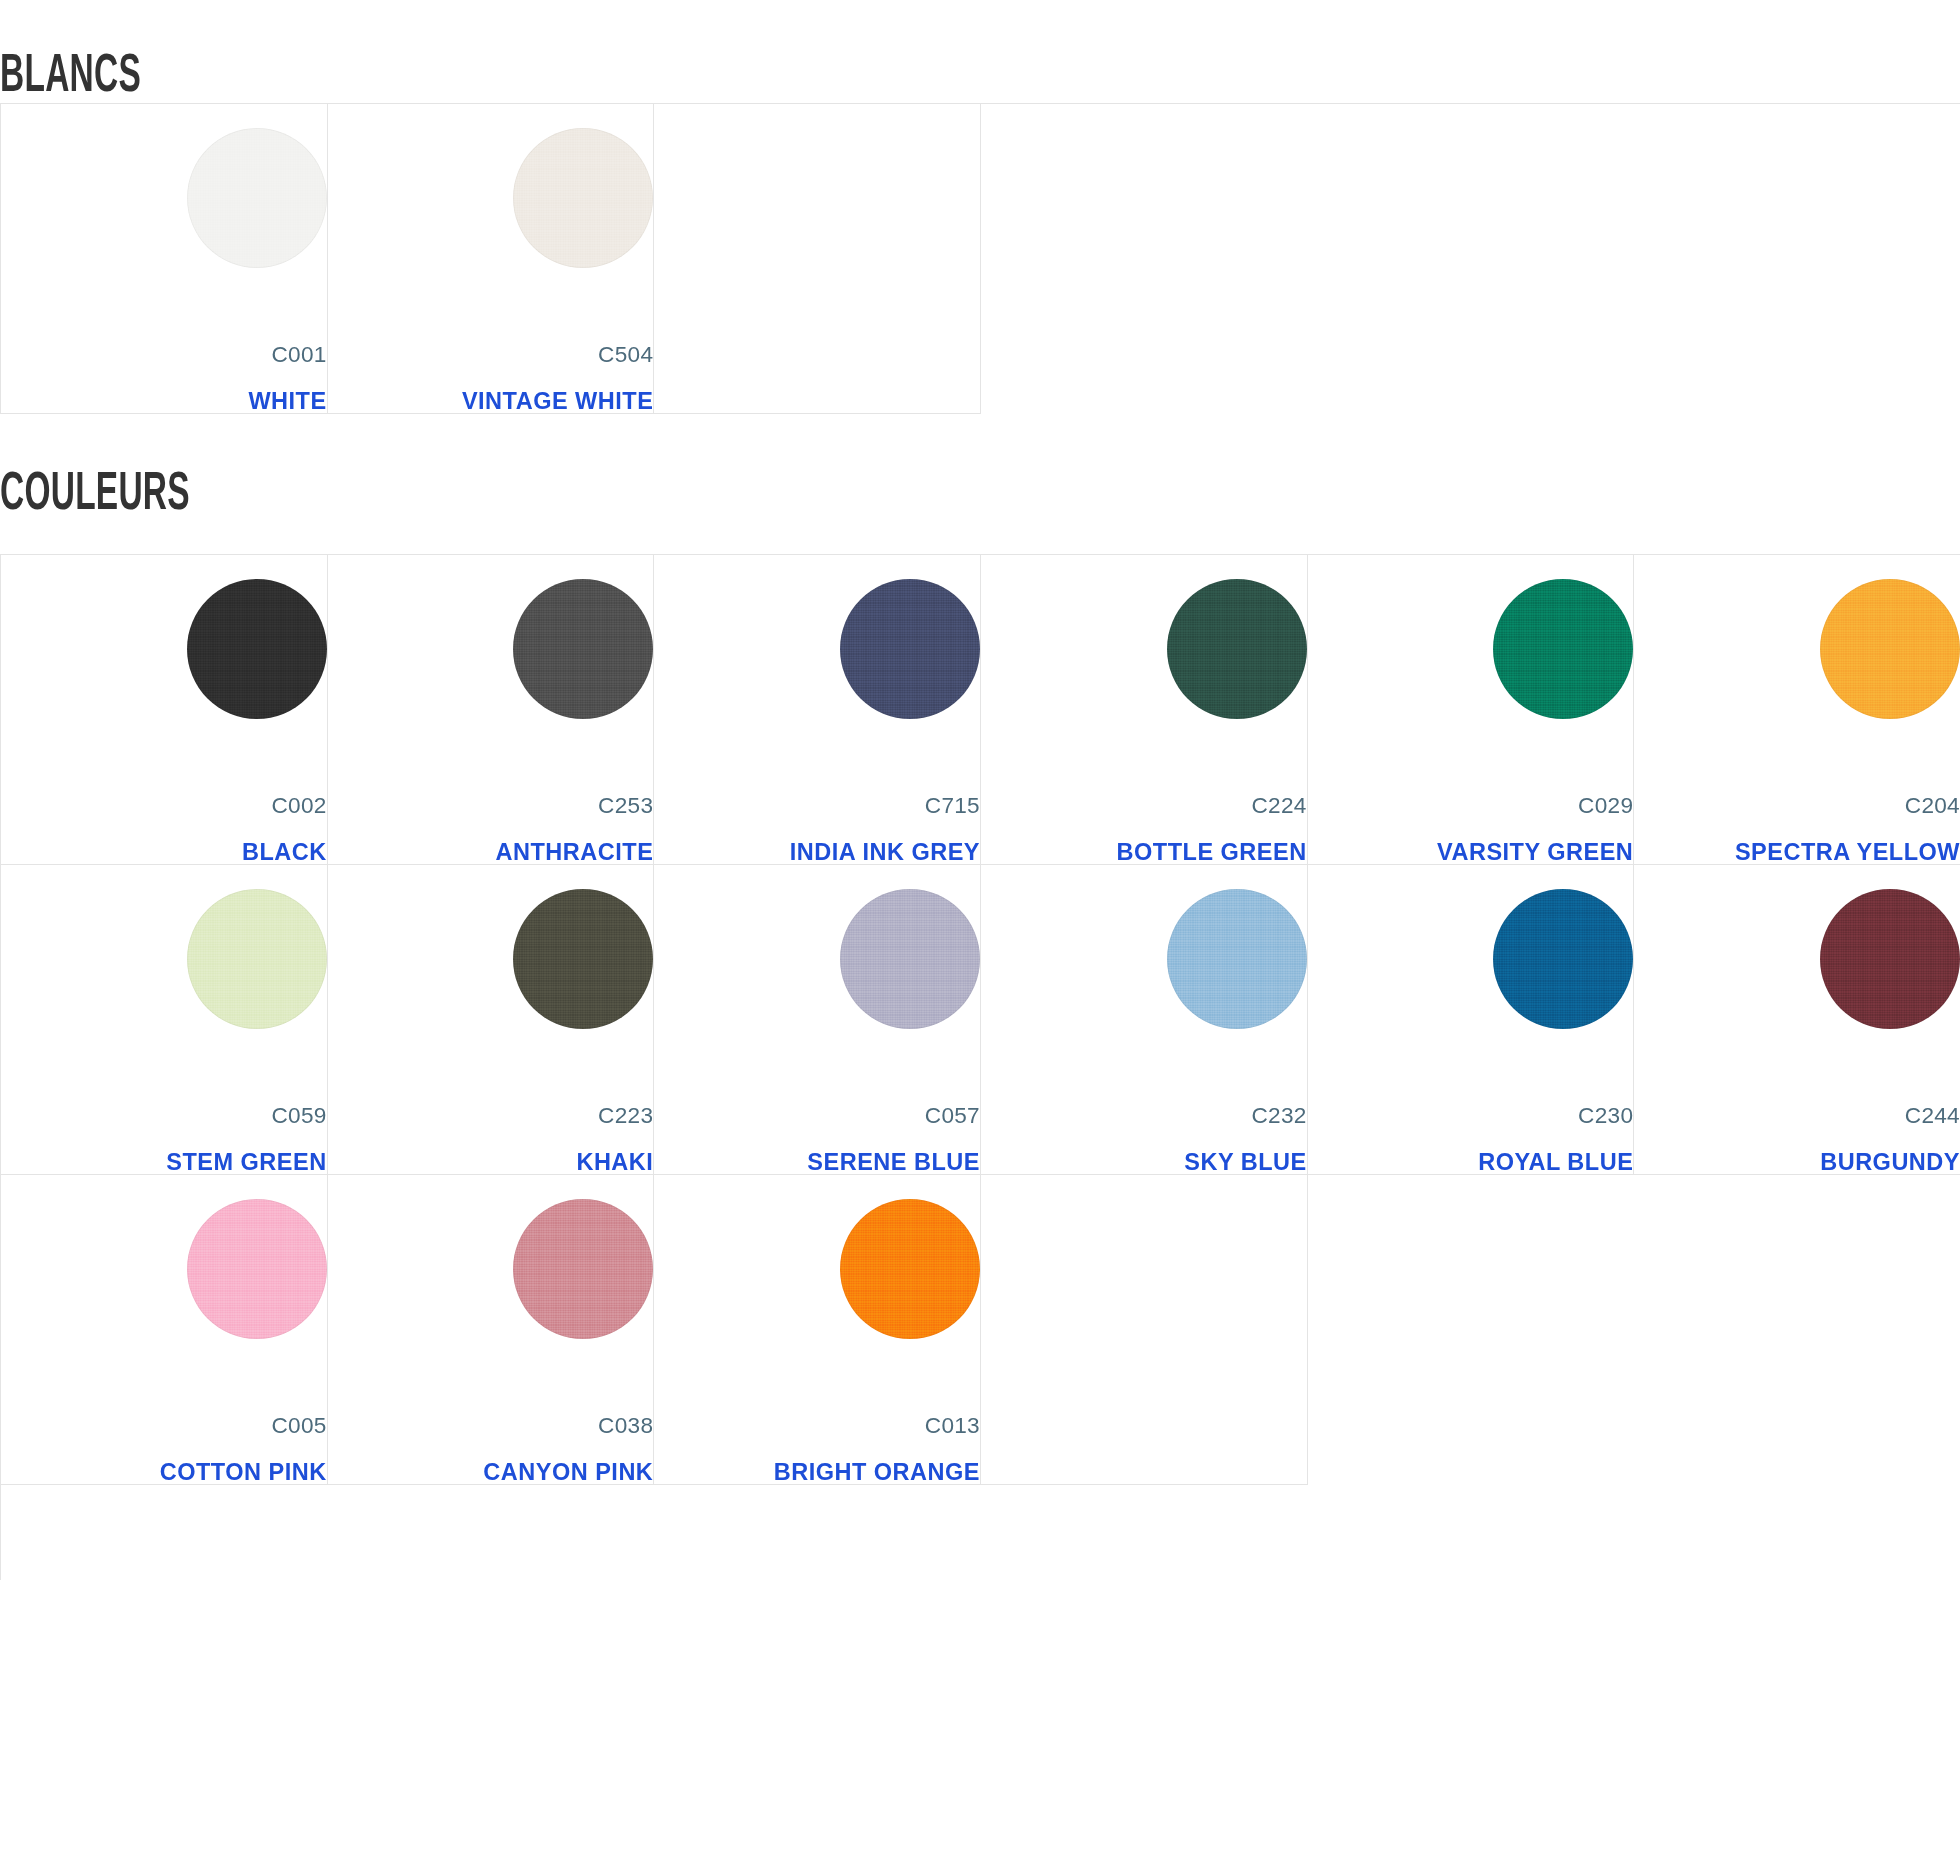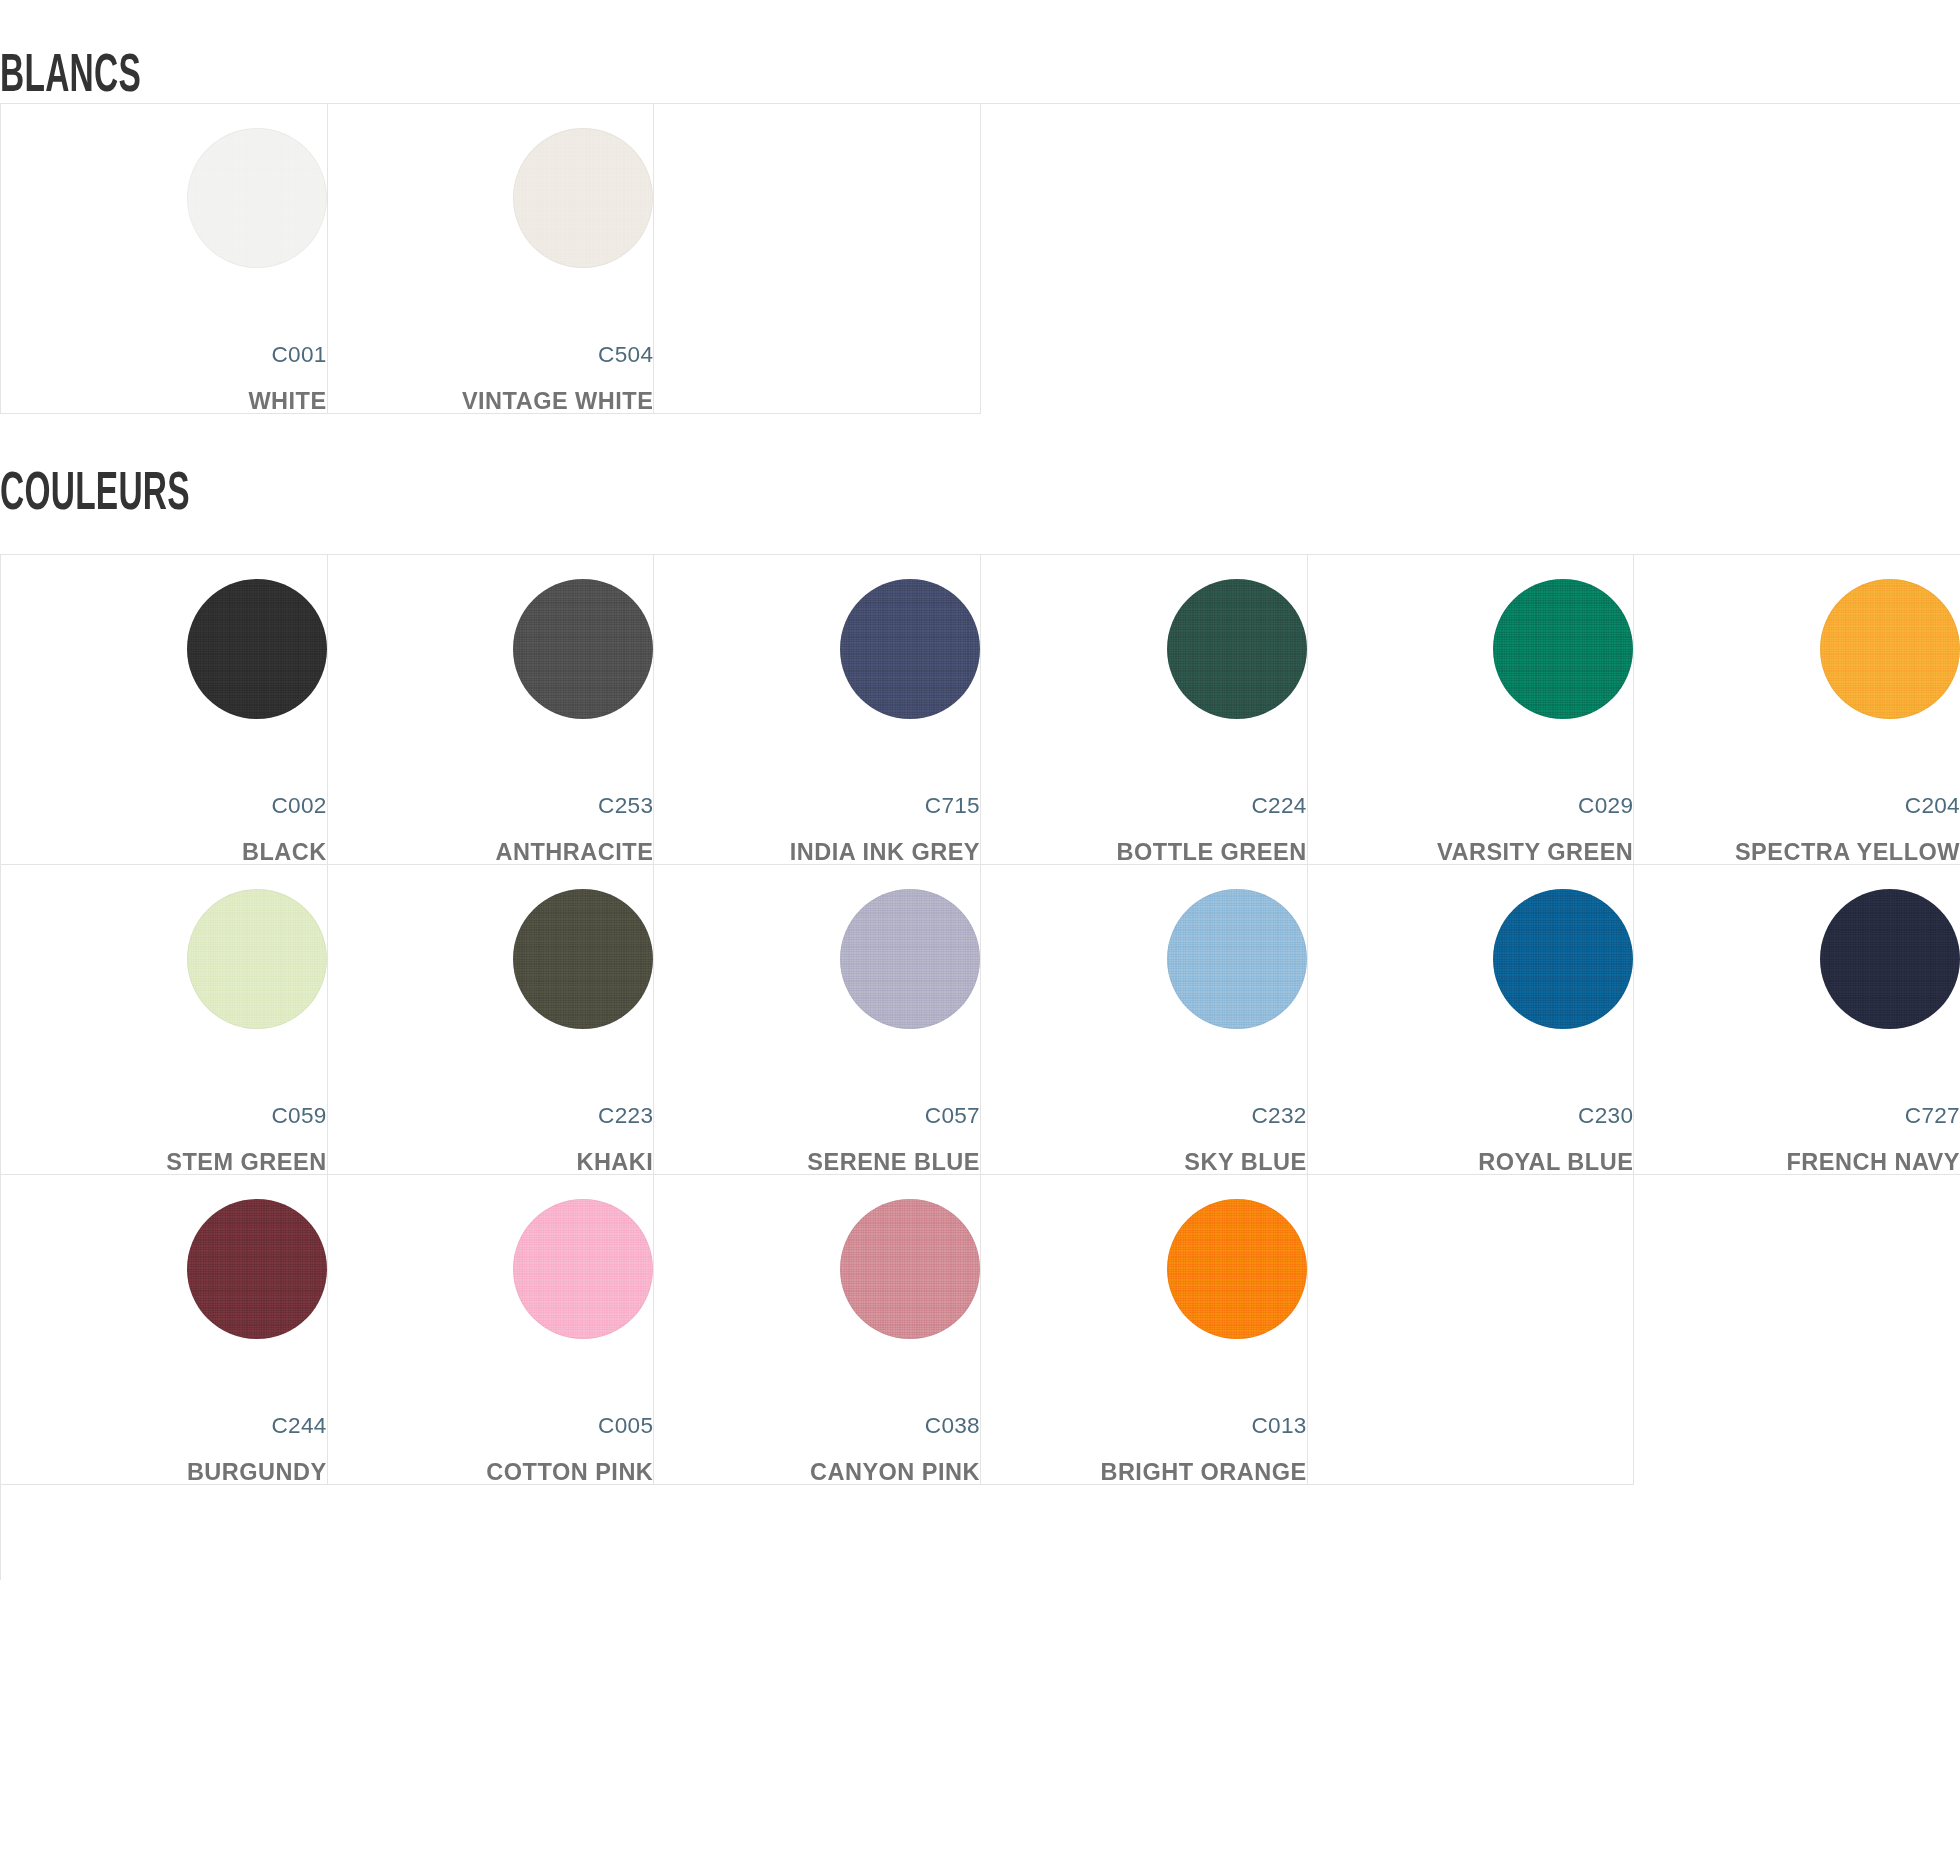--- a/index.html
+++ b/index.html
@@ -92,21 +92,21 @@
     color: #4d6b7c;
     letter-spacing: 0.3px;
     margin-top: 76px;
     line-height: 1;
   }
 
   .name {
     font-family: "Liberation Sans Narrow", "Liberation Sans", sans-serif;
     font-weight: 700;
     font-size: 23.5px;
-    color: #737373;
+    color: #1d4ed8;
     letter-spacing: 0.5px;
     text-transform: uppercase;
     margin-top: 23.5px;
     line-height: 1;
     text-align: center;
     white-space: nowrap;
   }
 </style>
 </head>
 <body>
@@ -185,25 +185,20 @@
           <div class="swatch ring" style="background: rgb(146, 188, 219);"></div>
           <div class="code">C232</div>
           <div class="name">SKY BLUE</div>
         </div>
         <div class="cell">
           <div class="swatch ring" style="background: rgb(11, 94, 145);"></div>
           <div class="code">C230</div>
           <div class="name">ROYAL BLUE</div>
         </div>
         <div class="cell">
-          <div class="swatch ring" style="background: rgb(38, 42, 62);"></div>
-          <div class="code">C727</div>
-          <div class="name">FRENCH NAVY</div>
-        </div>
-        <div class="cell">
           <div class="swatch ring" style="background: rgb(110, 48, 56);"></div>
           <div class="code">C244</div>
           <div class="name">BURGUNDY</div>
         </div>
         <div class="cell">
           <div class="swatch ring" style="background: rgb(249, 178, 203);"></div>
           <div class="code">C005</div>
           <div class="name">COTTON PINK</div>
         </div>
         <div class="cell">

